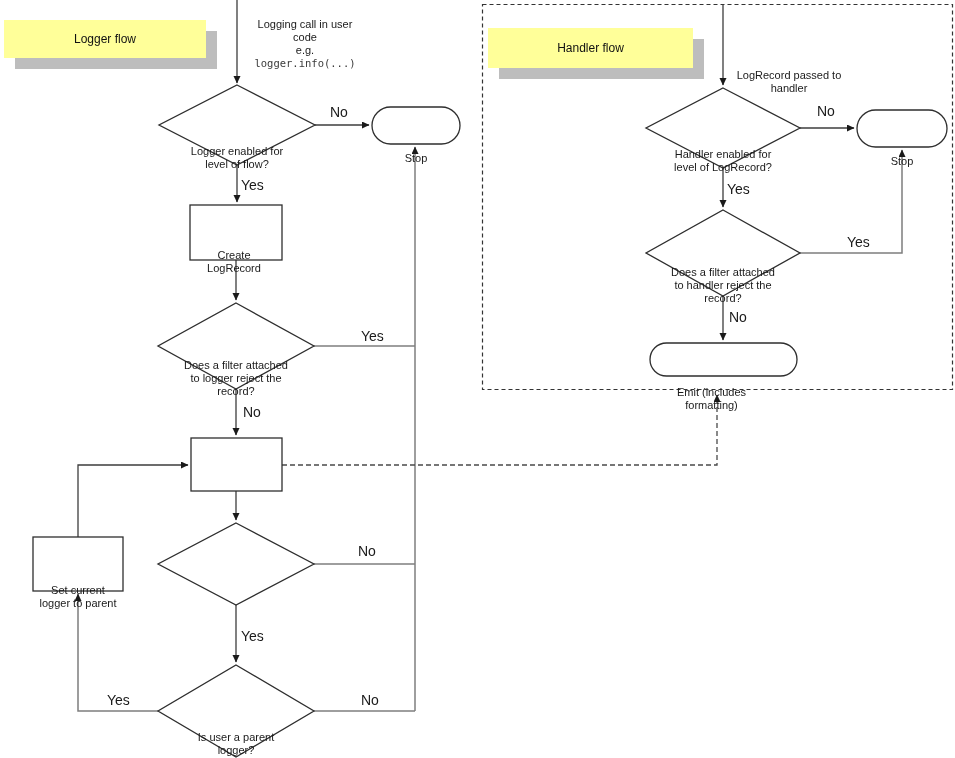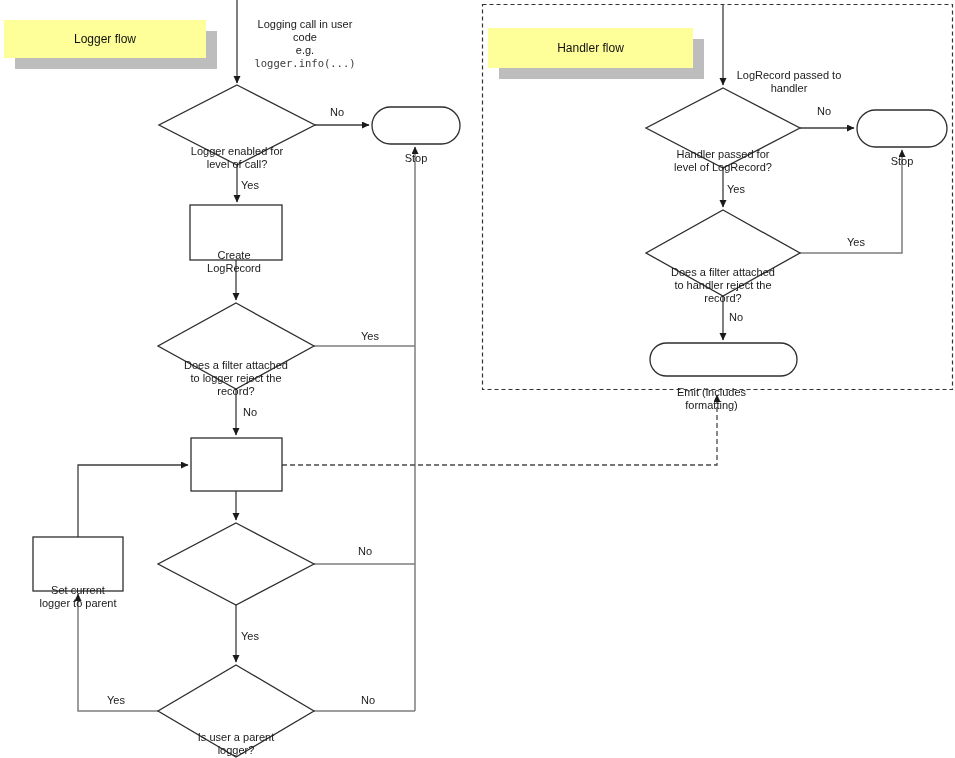--- a/index.html
+++ b/index.html
@@ -10,21 +10,21 @@
   .svg-layer{position:absolute;left:0;top:0;width:955px;height:758px;}
   .shape{fill:#ffffff;stroke:#2e2e2e;stroke-width:1.3px;}
   .edge{fill:none;stroke:#3d3d3d;stroke-width:1.3px;}
   .edge-gray{fill:none;stroke:#7e7e7e;stroke-width:1.5px;}
   .edge-dashed{fill:none;stroke:#4a4a4a;stroke-width:1.3px;stroke-dasharray:5 3;}
   .box-dashed{fill:none;stroke:#333333;stroke-width:1.2px;stroke-dasharray:4 3;}
   .node-label{
     position:absolute;font-size:11px;line-height:13px;color:#1a1a1a;
     text-align:center;white-space:pre-line;margin-top:33px;
   }
-  .edge-label{position:absolute;font-size:11px;line-height:13px;color:#1a1a1a;}
+  .edge-label{position:absolute;font-size:14px;line-height:13px;color:#1a1a1a;}
   .title-tag{
     position:absolute;background:#ffff99;box-shadow:11px 11px 0 #bdbdbd;
     display:flex;align-items:center;justify-content:center;
     font-weight:normal;font-size:12px;color:#111111;
   }
   .note-block{position:absolute;font-size:11px;line-height:13px;color:#1a1a1a;text-align:center;}
   .note-line{white-space:pre-line;}
   .code-line{font-family:"DejaVu Sans Mono","Liberation Mono",monospace;font-size:10.5px;color:#3a3a3a;white-space:nowrap;}
 </style>
 </head>
@@ -85,21 +85,21 @@
   </div>
 
   <div class="note-block" style="left:243px;top:18px;width:124px;">
     <div class="note-line">Logging call in user
 code</div>
     <div class="note-line">e.g.</div>
     <div class="code-line">logger.info(...)</div>
   </div>
 
   <div class="node-label" style="left:182px;top:112px;width:110px;">Logger enabled for
-level of call?</div>
+level of flow?</div>
   <div class="node-label" style="left:372px;top:119px;width:88px;">Stop</div>
   <div class="node-label" style="left:191px;top:216px;width:86px;">Create
 LogRecord</div>
   <div class="node-label" style="left:178px;top:326px;width:116px;">Does a filter attached
 to logger reject the
 record?</div>
   <div class="node-label" style="left:190px;top:698px;width:92px;">Is user a parent
 logger?</div>
   <div class="node-label" style="left:35px;top:551px;width:86px;">Set current
 logger to parent</div>
@@ -109,21 +109,21 @@
   <div class="edge-label" style="left:361px;top:330px;">Yes</div>
   <div class="edge-label" style="left:243px;top:406px;">No</div>
   <div class="edge-label" style="left:358px;top:545px;">No</div>
   <div class="edge-label" style="left:241px;top:630px;">Yes</div>
   <div class="edge-label" style="left:107px;top:694px;">Yes</div>
   <div class="edge-label" style="left:361px;top:694px;">No</div>
 
   <div class="node-label" style="left:729px;top:36px;width:120px;">LogRecord passed to
 handler</div>
 
-  <div class="node-label" style="left:665px;top:115px;width:116px;">Handler passed for
+  <div class="node-label" style="left:665px;top:115px;width:116px;">Handler enabled for
 level of LogRecord?</div>
   <div class="node-label" style="left:857px;top:122px;width:90px;">Stop</div>
   <div class="node-label" style="left:665px;top:233px;width:116px;">Does a filter attached
 to handler reject the
 record?</div>
   <div class="node-label" style="left:650px;top:353px;width:123px;">Emit (includes formatting)</div>
 
   <div class="edge-label" style="left:817px;top:105px;">No</div>
   <div class="edge-label" style="left:727px;top:183px;">Yes</div>
   <div class="edge-label" style="left:847px;top:236px;">Yes</div>

